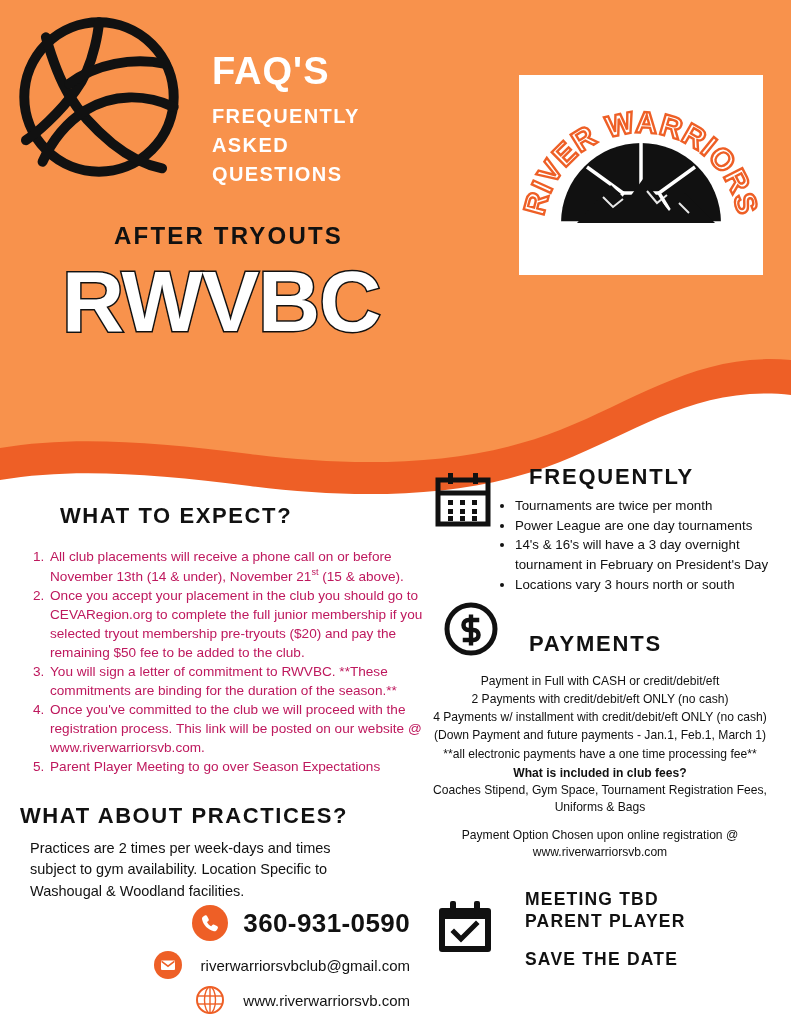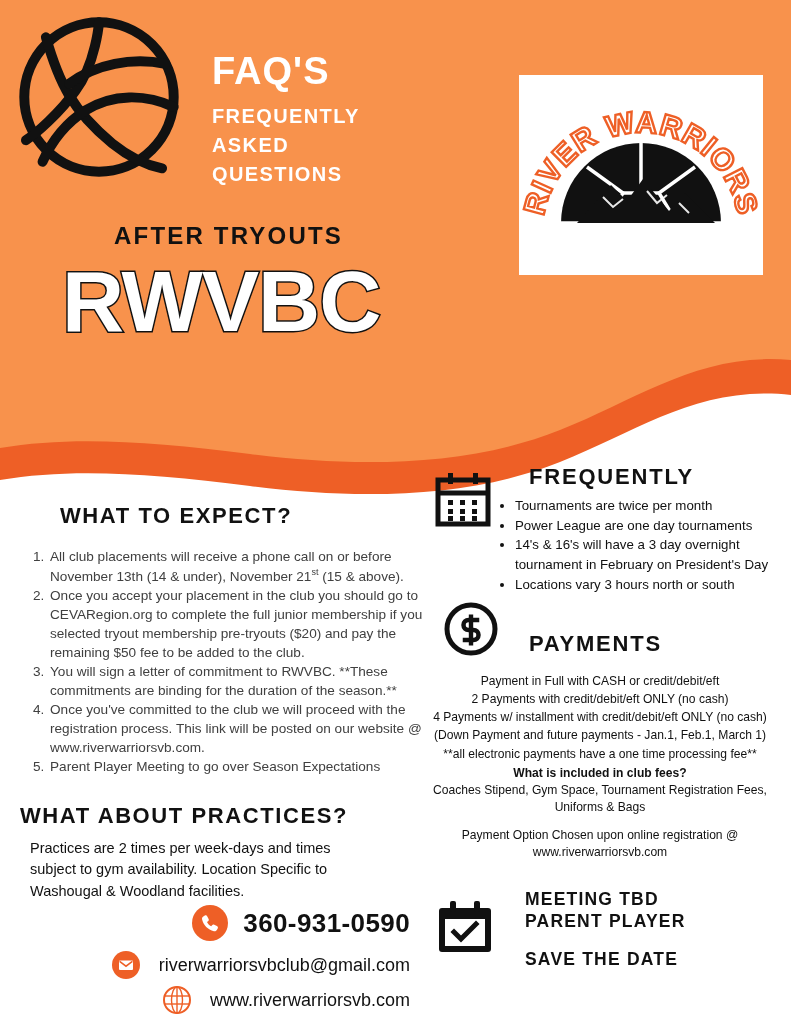--- a/index.html
+++ b/index.html
@@ -51,38 +51,38 @@
   .logo-box svg{display:block;width:244px;height:200px;}
 
   
   .h-section{
     font-size:22px;font-weight:bold;color:#111;letter-spacing:1.6px;
   }
   #expect-heading{position:absolute;left:60px;top:503px;}
   .expect-list{
     position:absolute;left:20px;top:547px;width:400px;
     margin:0;padding:0 0 0 28px;
-    font-size:13.6px;line-height:1.40;color:#404040;
+    font-size:13.6px;line-height:1.40;color:#be185d;
   }
   .expect-list li{margin:0 0 0 0;padding-left:2px;}
   .expect-list li sup{font-size:9px;vertical-align:super;}
 
   #practices-heading{position:absolute;left:20px;top:803px;}
   .practices-text{
     position:absolute;left:30px;top:838px;width:350px;
     font-size:14.5px;line-height:1.48;color:#111;
   }
 
   .contact{position:absolute;left:30px;top:905px;width:380px;}
   .crow{display:flex;align-items:center;margin-bottom:7px;justify-content:flex-end;}
   .crow.phone{margin-bottom:10px;}
   .cicon{flex:0 0 auto;display:block;}
   .cicon svg{display:block;}
   .phone .ctext{font-size:26px;font-weight:bold;color:#111;letter-spacing:0.4px;margin-left:15px;}
-  .email .ctext,.web .ctext{font-size:18px;color:#111;margin-left:19px;}
+  .email .ctext,.web .ctext{font-size:15px;color:#111;margin-left:19px;}
 
   
   .cal-icon{position:absolute;left:434px;top:472px;}
   .cal-icon svg{display:block;}
   #tournaments-heading{position:absolute;left:529px;top:464px;letter-spacing:1.8px;}
   .tourn-list{
     position:absolute;left:497px;top:496px;width:285px;
     margin:0;padding:0 0 0 18px;
     font-size:13.3px;line-height:1.48;color:#111;
   }

